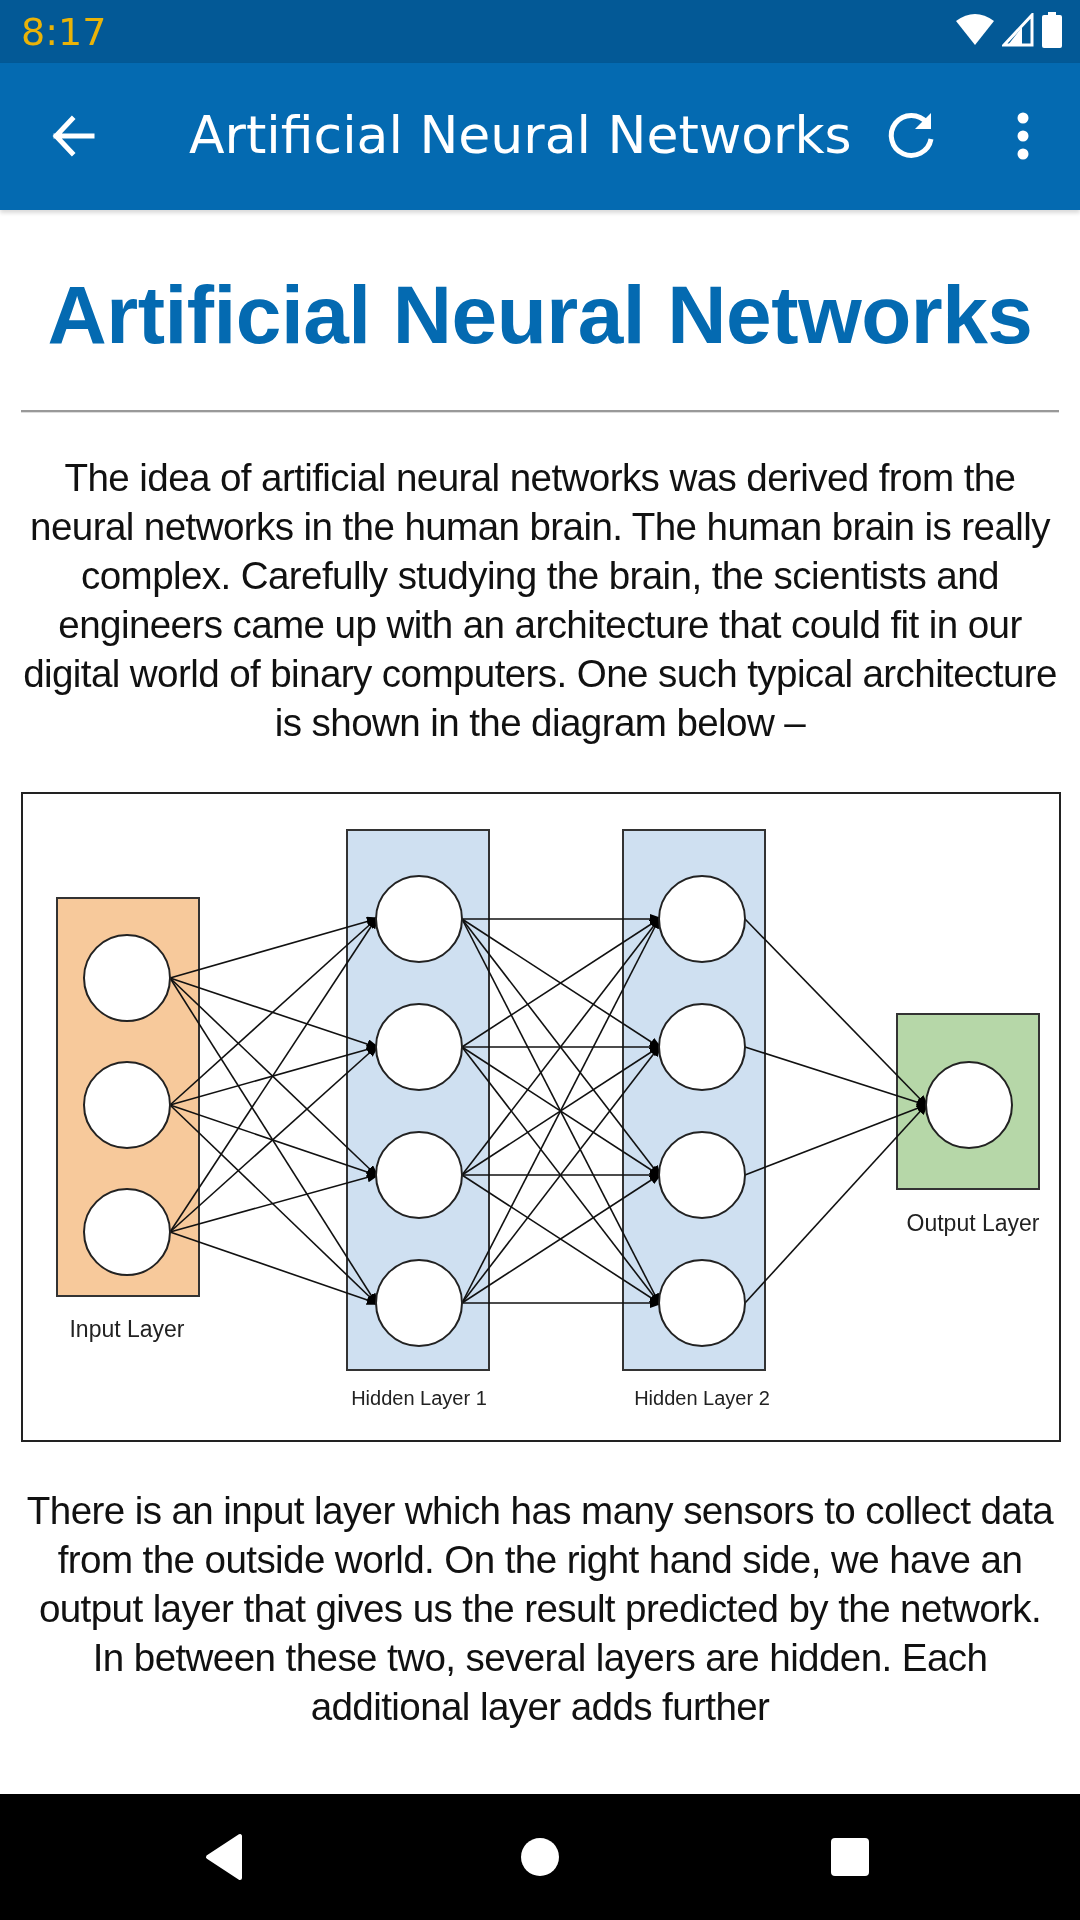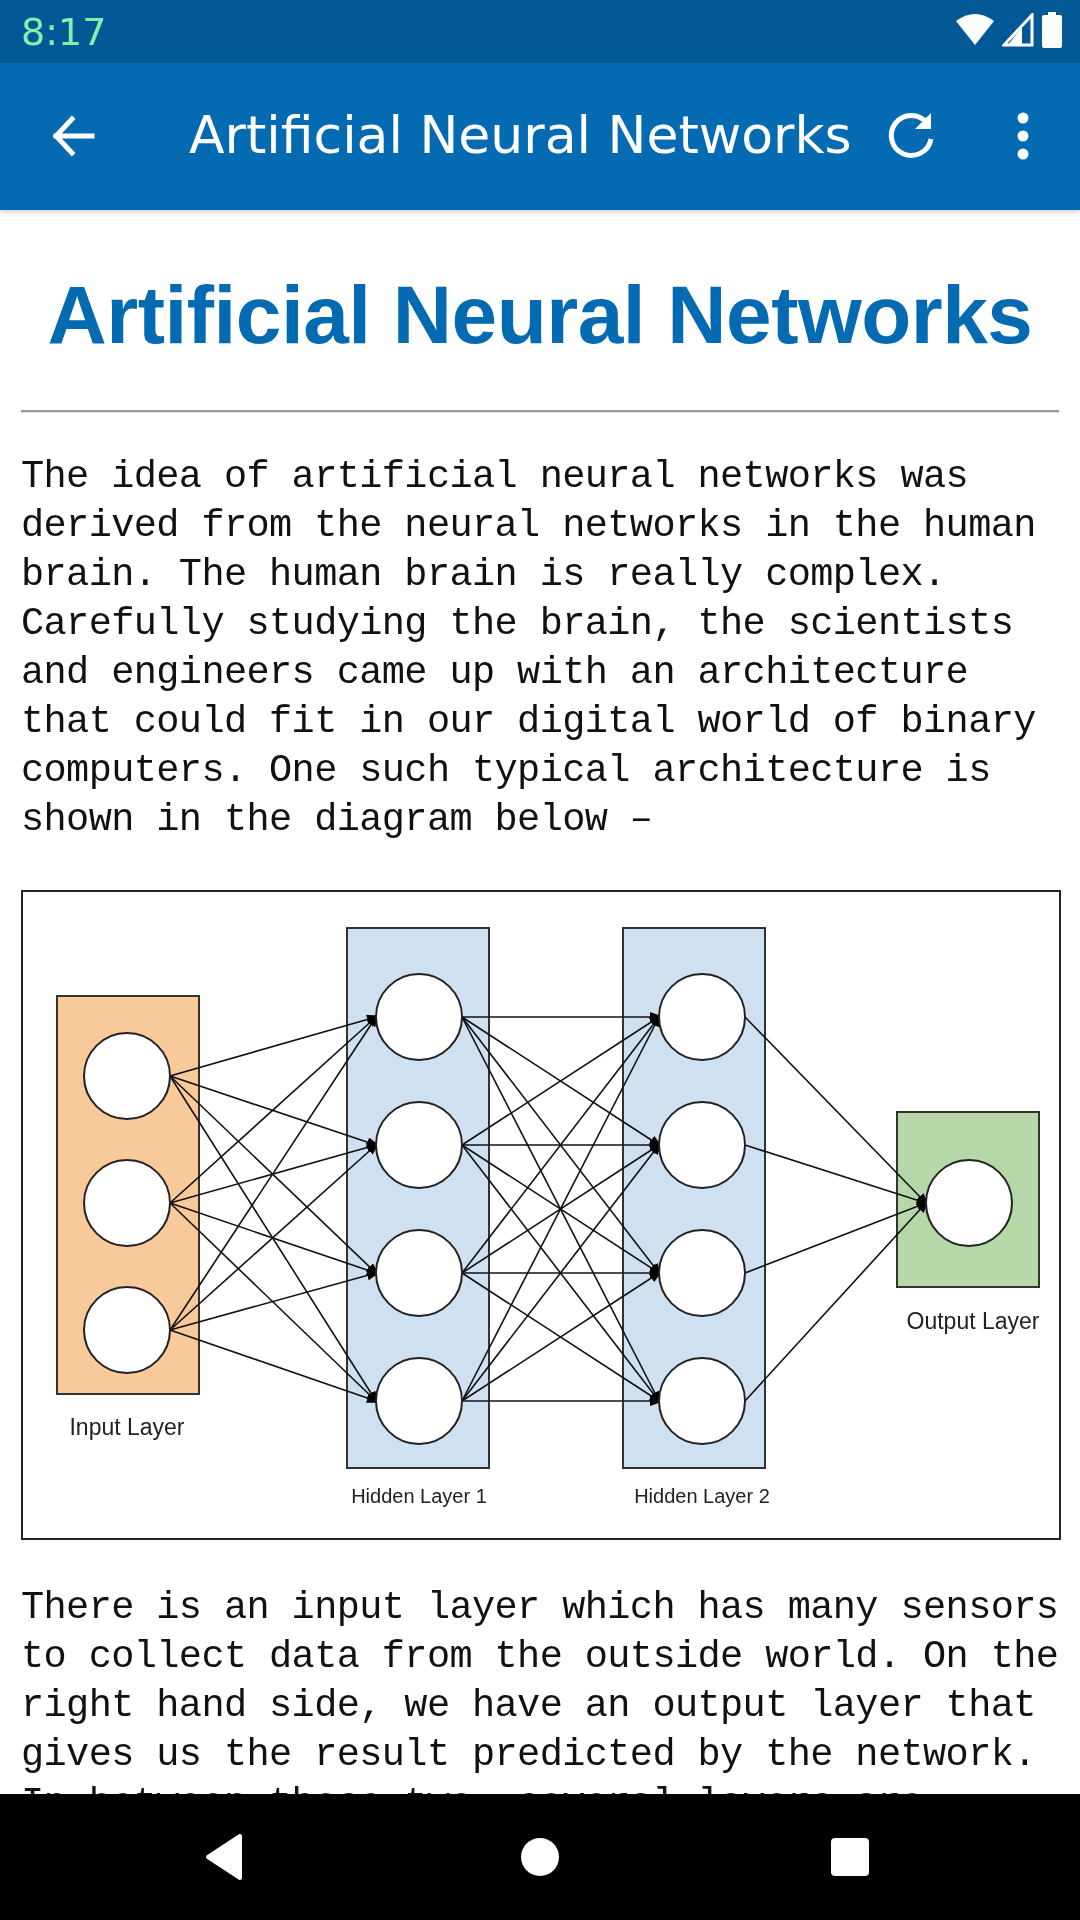--- a/index.html
+++ b/index.html
@@ -1,32 +1,32 @@
 <!DOCTYPE html>
 <html><head>
 <meta charset="utf-8">
 <style>
   * { margin:0; padding:0; box-sizing:border-box; }
   html, body { width:1080px; height:1920px; overflow:hidden; background:#fff; }
   body { font-family:"Liberation Sans", sans-serif; position:relative; }
 
-  .status-bar { position:absolute; top:0; left:0; width:1080px; height:63px; background:#035996; color:#86efac;padding-left:44px; }
+  .status-bar { position:absolute; top:0; left:0; width:1080px; height:63px; background:#035996; color:#eab308;padding-left:44px; }
   .status-time { position:absolute; left:21px; top:10px; font-size:38px; font-family:"DejaVu Sans", sans-serif; }
   .status-icons { position:absolute; right:18px; top:12px; display:flex; align-items:center; gap:8px; }
 
   .app-bar { position:absolute; top:63px; left:0; width:1080px; height:147px; background:#046ab1; color:#fff; box-shadow:0 3px 4px rgba(0,0,0,0.15); }
   .back-btn { position:absolute; left:48px; top:46px; width:54px; height:54px; }
   .app-title { position:absolute; left:189px; top:42px; font-size:52px; font-family:"DejaVu Sans", sans-serif; font-weight:500; white-space:nowrap; }
   .refresh-btn { position:absolute; left:883px; top:44px; width:58px; height:58px; }
   .more-btn { position:absolute; left:1005px; top:44px; width:36px; height:58px; }
 
   .content { position:absolute; top:210px; left:0; width:1080px; }
   .page-heading { text-align:center; color:#046ab1; font-size:82px; font-weight:bold; margin-top:58px; letter-spacing:-0.5px; }
   .divider { margin:48px 21px 0 21px; height:3px; background:#999; border-bottom:1px solid #ddd; }
-  .para { margin:40px 21px 0 21px; font-size:38.6px; line-height:49px; color:#111; font-family:Liberation Mono, monospace; letter-spacing:-0.6px; }
+  .para { margin:40px 21px 0 21px; font-size:38.6px; line-height:49px; color:#111; font-family:Liberation Sans, sans-serif; letter-spacing:-0.6px;text-align:center; }
   .figure { margin:45px 21px 0 21px; width:1040px; height:650px; border:2px solid #222; position:relative; background:#fff; }
   .figure svg { position:absolute; left:0; top:0; }
   .para2 { margin-top:44px; }
 
   .nav-bar { position:absolute; left:0; top:1794px; width:1080px; height:126px; background:#000; }
   .nav-btn { position:absolute; top:28px; width:70px; height:70px; }
 </style>
 </head>
 <body>
 

